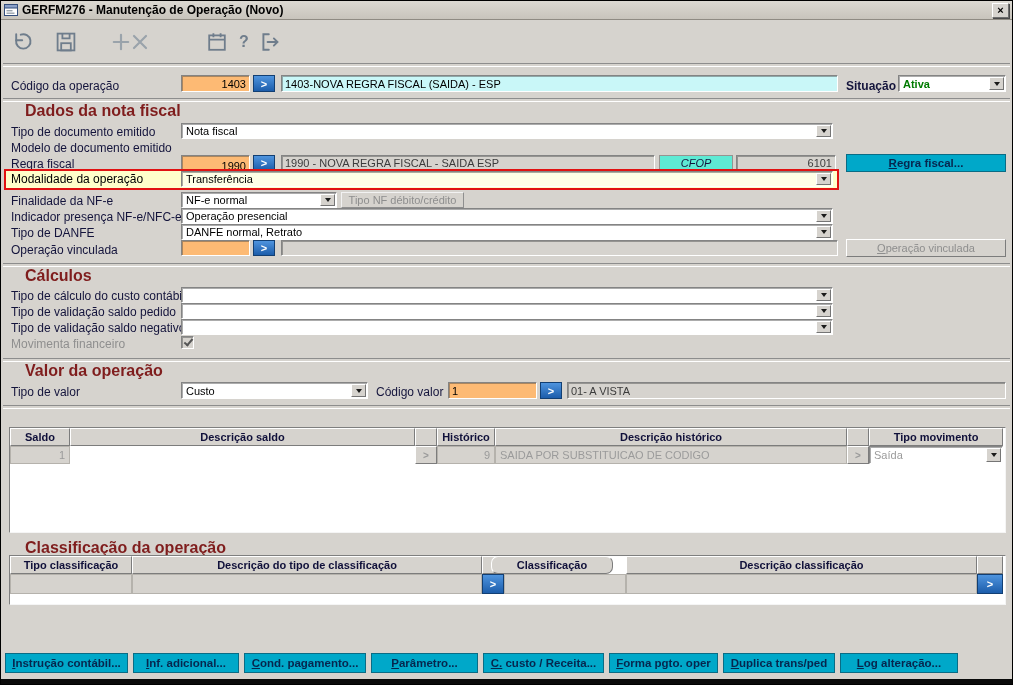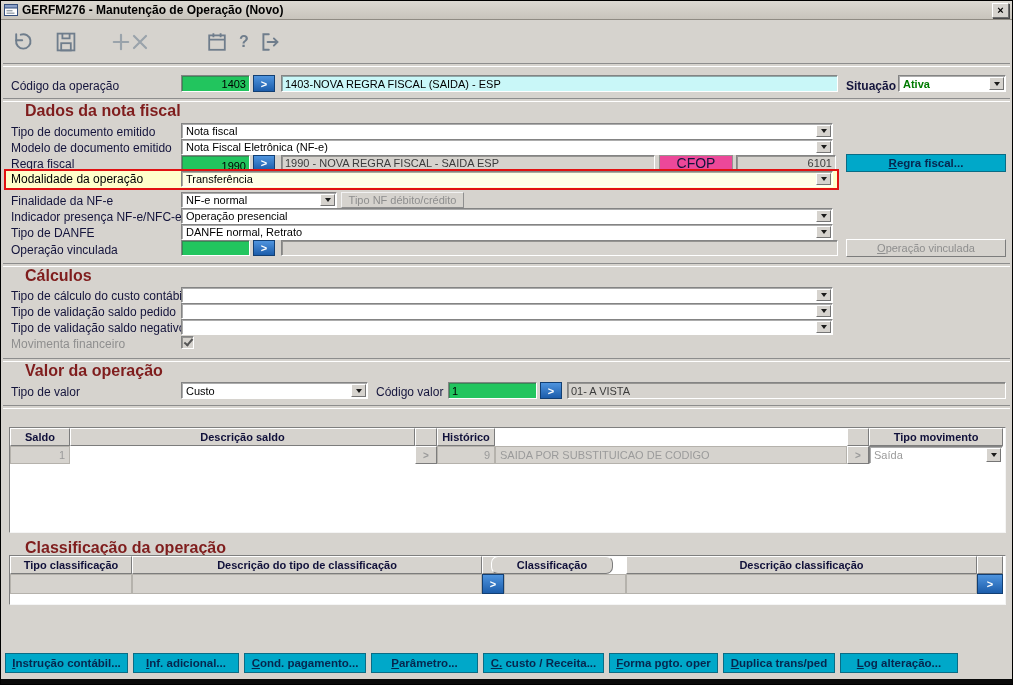--- a/index.html
+++ b/index.html
@@ -15,33 +15,33 @@
   .sep{position:absolute;left:2px;right:2px;height:2px;border-top:1px solid #8d8d8d;border-bottom:1px solid #fff;}
   .lbl{position:absolute;font-size:12px;color:#14143c;white-space:nowrap;}
   .lbl.dis{color:#8f8f8f;}
   .lbl.b{font-weight:bold;}
   .sect{position:absolute;left:24px;font-size:16px;font-weight:bold;color:#7f1d1d;white-space:nowrap;}
   .sunk{border:1px solid;border-color:#848484 #fff #fff #848484;box-shadow:inset 1px 1px 0 rgba(70,70,70,.45);}
   .fld{position:absolute;background:#fff;font-size:11px;color:#000;padding:0 3px;display:flex;align-items:center;box-sizing:border-box;white-space:nowrap;overflow:hidden;}
   .fld.right{justify-content:flex-end;}
   .ro{background:#d6d3ce;color:#3c3c3c;}
   .cyanfld{background:#c9f7f8;}
-  input.txt{position:absolute;background:#22c55e;font-size:11px;color:#000;padding:0 3px;box-sizing:border-box;font-family:inherit;outline:none;}
+  input.txt{position:absolute;background:#fdba74;font-size:11px;color:#000;padding:0 3px;box-sizing:border-box;font-family:inherit;outline:none;}
   input.txt.right{text-align:right;}
   .gobtn{position:absolute;width:22px;background:linear-gradient(#4f94de,#1c5dab);border:1px solid #123f73;color:#fff;font-size:11px;font-weight:bold;display:flex;align-items:center;justify-content:center;cursor:pointer;box-sizing:border-box;}
   .dd{position:absolute;background:#fff;box-sizing:border-box;}
   .ddv{position:absolute;left:4px;top:50%;transform:translateY(-50%);right:18px;font-size:11px;color:#000;white-space:nowrap;overflow:hidden;}
   .ddbtn{position:absolute;top:1px;right:1px;bottom:1px;width:15px;background:#d6d3ce;border:1px solid;border-color:#fff #757575 #757575 #fff;display:flex;align-items:center;justify-content:center;cursor:pointer;box-sizing:border-box;}
   .tri{width:0;height:0;border-left:3px solid transparent;border-right:3px solid transparent;border-top:4px solid #1a1a1a;}
   .cbtn{background:#00a8c9;border:1px solid #0a6c85;color:#06264e;font-size:11.5px;font-weight:bold;display:flex;align-items:center;justify-content:center;cursor:pointer;box-sizing:border-box;font-family:inherit;white-space:nowrap;}
   .cbtn.abs{position:absolute;}
   .ak{display:inline-block;}
   .ak::first-letter{text-decoration:underline;}
   .dbtn{position:absolute;background:#d6d3ce;border:1px solid;border-color:#f2f2f2 #8f8f8f #8f8f8f #f2f2f2;color:#8e8e8e;font-size:11px;display:flex;align-items:center;justify-content:center;box-sizing:border-box;white-space:nowrap;font-family:inherit;}
-  .flat{position:absolute;background:#ec4899;border:1px solid #969390;font-size:14px;color:#14143c;display:flex;align-items:center;justify-content:center;box-sizing:border-box;}
+  .flat{position:absolute;background:#5eead4;border:1px solid #969390;font-size:11px;color:#14143c;display:flex;align-items:center;justify-content:center;box-sizing:border-box;font-style:italic;}
   .cb{position:absolute;width:13px;height:13px;background:#d6d3ce;box-sizing:border-box;cursor:default;}
   .cb i{position:absolute;left:2px;top:2px;width:7px;height:3px;border-left:2px solid #555;border-bottom:2px solid #555;transform:rotate(-50deg);}
   .grid{position:absolute;background:#fff;border:1px solid;border-color:#7f7f7f #f5f5f5 #f5f5f5 #7f7f7f;}
   .th{position:absolute;top:0;height:18px;background:#d6d3ce;border:1px solid;border-color:#fff #7c7c7c #7c7c7c #fff;box-sizing:border-box;font-size:11px;font-weight:bold;color:#10103a;display:flex;align-items:center;justify-content:center;overflow:hidden;white-space:nowrap;}
   .tc{position:absolute;height:18px;background:#d6d3ce;border:1px solid #b5b2ac;box-sizing:border-box;font-size:11px;color:#9b9b9b;display:flex;align-items:center;padding:0 4px;white-space:nowrap;overflow:hidden;}
   .tc.right{justify-content:flex-end;}
   .gbtn{position:absolute;background:#d6d3ce;border:1px solid;border-color:#fff #7c7c7c #7c7c7c #fff;color:#9b9b9b;font-size:10px;font-weight:bold;display:flex;align-items:center;justify-content:center;box-sizing:border-box;cursor:pointer;}
   .redbox{position:absolute;border:2px solid #e11212;background:#ffffca;box-sizing:border-box;}
   .footer{position:absolute;left:4px;top:652px;height:20px;display:flex;gap:5px;}
   .footer .cbtn{height:20px;flex:none;}
@@ -131,26 +131,20 @@
 
   <span class="lbl" style="left:10px;top:124px;">Tipo de documento emitido</span>
   <div class="dd sunk" style="left:180px;top:122px;width:652px;height:16px;">
     <span class="ddv">Nota fiscal</span>
     <span class="ddbtn">
         <i class="tri"></i>
       </span>
   </div>
 
   <span class="lbl" style="left:10px;top:140px;">Modelo de documento emitido</span>
-  <div class="dd sunk" style="left:180px;top:138px;width:652px;height:16px;">
-    <span class="ddv">Nota Fiscal Eletrônica (NF-e)</span>
-    <span class="ddbtn">
-        <i class="tri"></i>
-      </span>
-  </div>
 
   <span class="lbl" style="left:10px;top:156px;">Regra fiscal</span>
   <input class="txt sunk right" style="left: 180px; top: 154px; width: 69px; height: 22px;" value="1990">
   <div class="gobtn" style="left:252px;top:154px;height:16px;">
       <span>&gt;</span>
     </div>
   <div class="fld ro sunk" style="left:280px;top:154px;width:374px;height:16px;">1990 - NOVA REGRA FISCAL - SAIDA ESP</div>
   <div class="flat" style="left:658px;top:154px;width:74px;height:16px;">CFOP</div>
   <div class="fld ro sunk right" style="left:735px;top:154px;width:100px;height:16px;">6101</div>
   <button class="cbtn abs" style="left:845px;top:153px;width:160px;height:18px;">
@@ -250,20 +244,21 @@
     </div>
   <div class="fld ro sunk" style="left:566px;top:381px;width:439px;height:17px;">01- A VISTA</div>
 
   <div class="sep" style="top:404px;"></div>
 
   <div class="grid" style="left:8px;top:426px;width:995px;height:104px;">
     <div class="th" style="left:0;width:60px;">Saldo</div>
     <div class="th" style="left:60px;width:345px;">Descrição saldo</div>
     <div class="th" style="left:405px;width:22px;"></div>
     <div class="th" style="left:427px;width:58px;">Histórico</div>
+    <div class="th" style="left:485px;width:352px;">Descrição histórico</div>
     <div class="th" style="left:837px;width:22px;"></div>
     <div class="th" style="left:859px;width:134px;">Tipo movimento</div>
 
     <div class="tc right" style="left:0;top:18px;width:60px;">1</div>
     <div class="gbtn" style="left:405px;top:18px;width:22px;height:18px;">
         <span>&gt;</span>
       </div>
     <div class="tc right" style="left:427px;top:18px;width:58px;">9</div>
     <div class="tc" style="left:485px;top:18px;width:352px;">SAIDA POR SUBSTITUICAO DE CODIGO</div>
     <div class="gbtn" style="left:837px;top:18px;width:22px;height:18px;">

